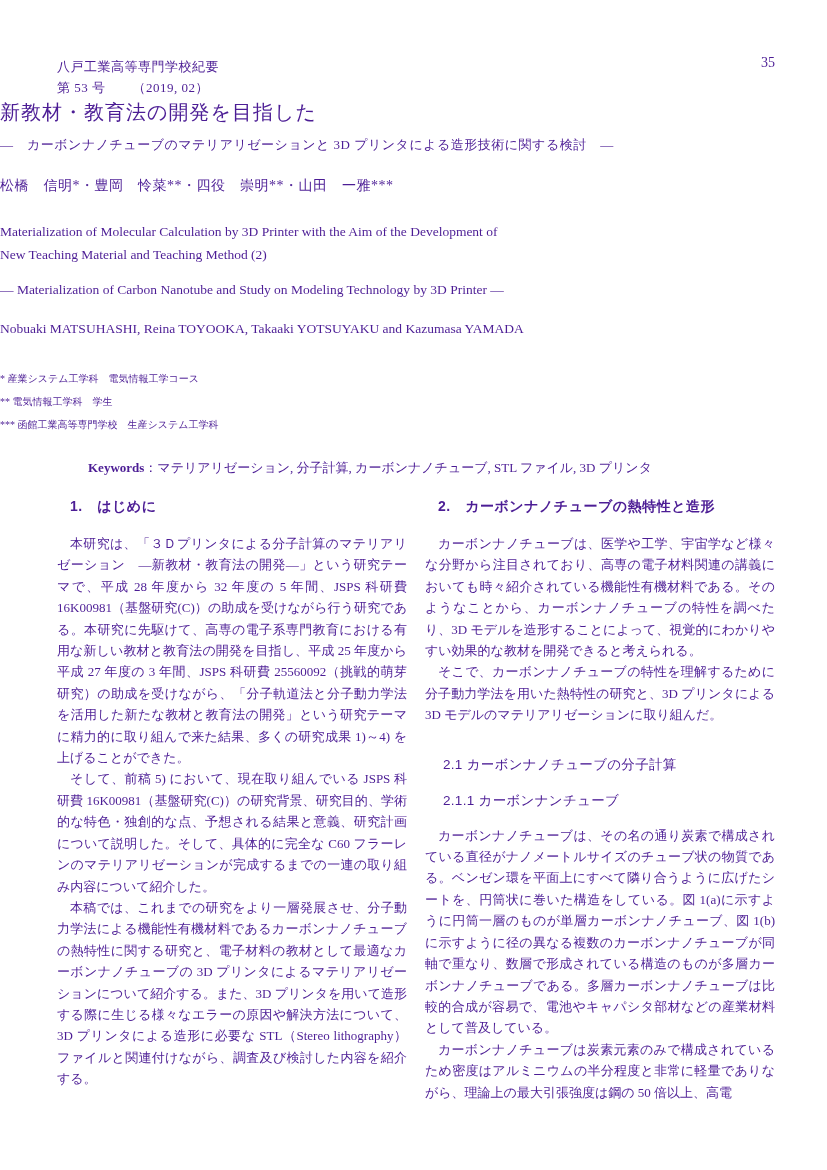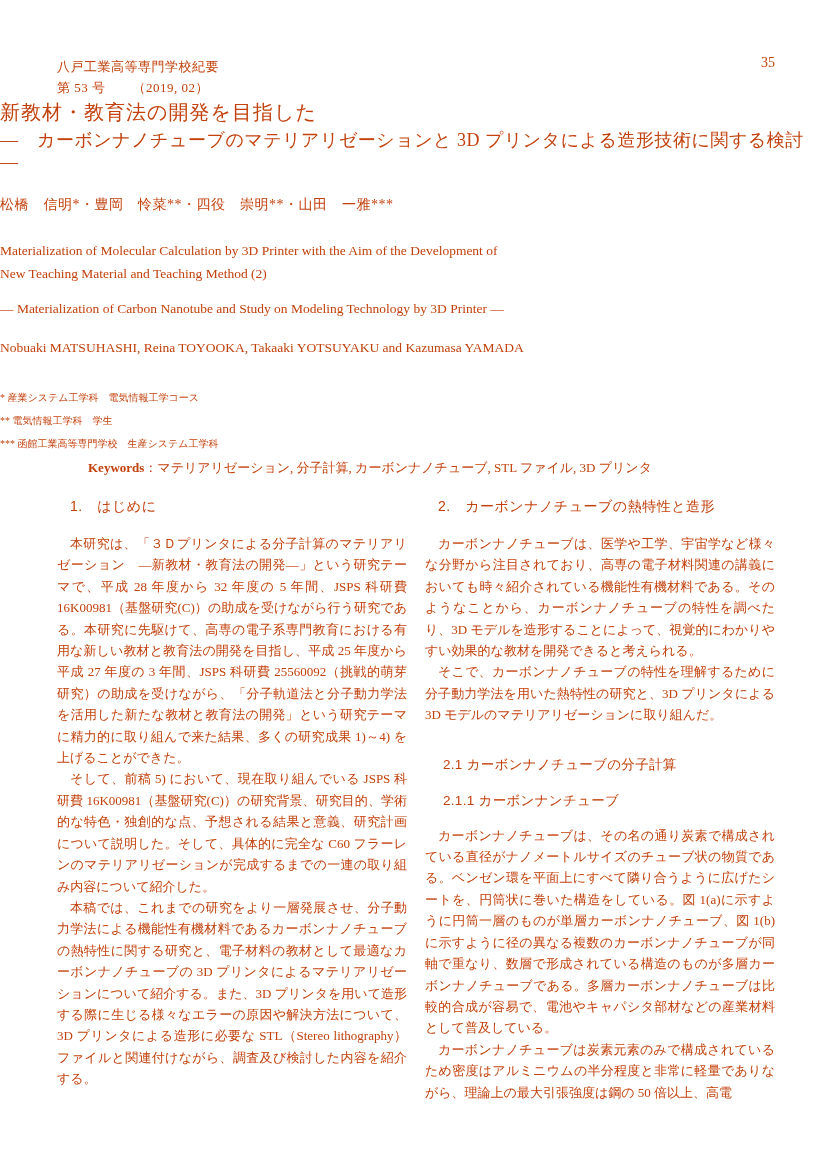--- a/index.html
+++ b/index.html
@@ -6,21 +6,21 @@
     margin: 0;
     padding: 0;
     background: #e8e8e8;
   }
   .page {
     position: relative;
     width: 827px;
     height: 1170px;
     margin: 0 auto;
     background: #ffffff;
-    color: #c2410c;
+    color: #4c1d95;
     overflow: hidden;
     font-family: "Liberation Serif", "DejaVu Serif", serif;
   }
   
   .running-head {
     position: absolute;
     top: 56px;
     left: 57px;
     font-size: 13px;
     line-height: 21px;
@@ -39,21 +39,22 @@
     left: 0;
     right: 0;
     text-align: left;
   }
   .title-ja {
     font-size: 20px;
     line-height: 31px;
     letter-spacing: 1px;
   }
   .subtitle-ja {
-    font-size: 18px;
+    margin-top: 8px;
+    font-size: 13px;
     letter-spacing: 0.5px;
   }
   .authors-ja {
     margin-top: 23px;
     font-size: 14px;
     letter-spacing: 0.5px;
   }
   .title-en {
     margin-top: 25px;
     font-size: 13.5px;
@@ -90,21 +91,21 @@
     left: 57px;
     width: 718px;
     display: flex;
     gap: 18px;
   }
   .col {
     width: 350px;
   }
   .sec-heading {
     font-family: "Liberation Sans", "DejaVu Sans", sans-serif;
-    font-weight: normal;
+    font-weight: bold;
     font-size: 14px;
     line-height: 20px;
     padding-left: 13px;
     margin: 2px 0 17px 0;
     letter-spacing: 0.5px;
   }
   .para {
     font-size: 13px;
     line-height: 21.4px;
     text-align: justify;

